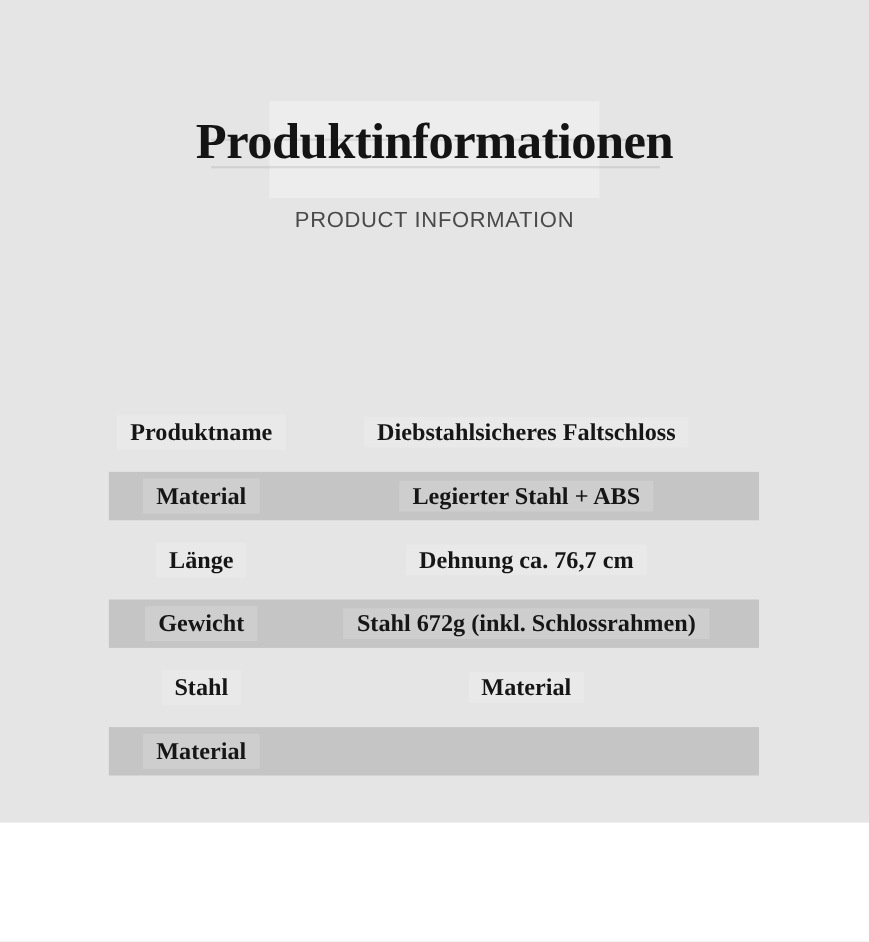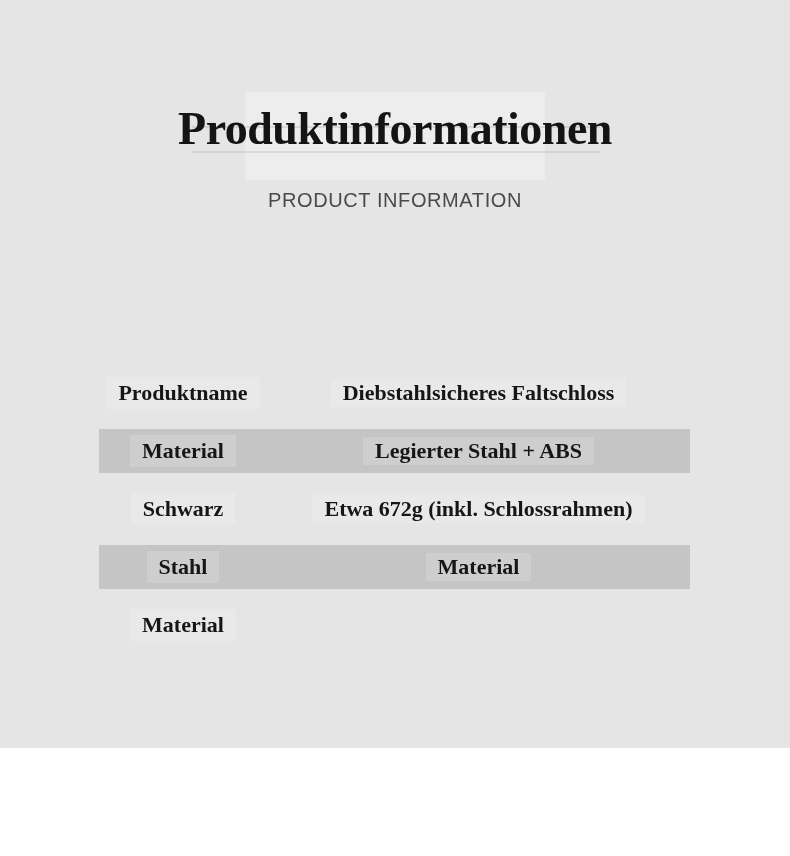--- a/index.html
+++ b/index.html
@@ -122,27 +122,35 @@
 
     <div class="row">
       <div class="cell-label">
         <span class="hl">Material</span>
       </div>
       <div class="cell-value">
         <span class="hl">Legierter Stahl + ABS</span>
       </div>
     </div>
 
+    <div class="row">
+      <div class="cell-label">
+        <span class="hl">Länge</span>
+      </div>
+      <div class="cell-value">
+        <span class="hl">Dehnung ca. 76,7 cm</span>
+      </div>
+    </div>
 
     <div class="row">
       <div class="cell-label">
-        <span class="hl">Schwarz</span>
+        <span class="hl">Gewicht</span>
       </div>
       <div class="cell-value">
-        <span class="hl">Etwa 672g (inkl. Schlossrahmen)</span>
+        <span class="hl">Stahl 672g (inkl. Schlossrahmen)</span>
       </div>
     </div>
 
     <div class="row">
       <div class="cell-label">
         <span class="hl">Stahl</span>
       </div>
       <div class="cell-value">
         <span class="hl">Material</span>
       </div>

